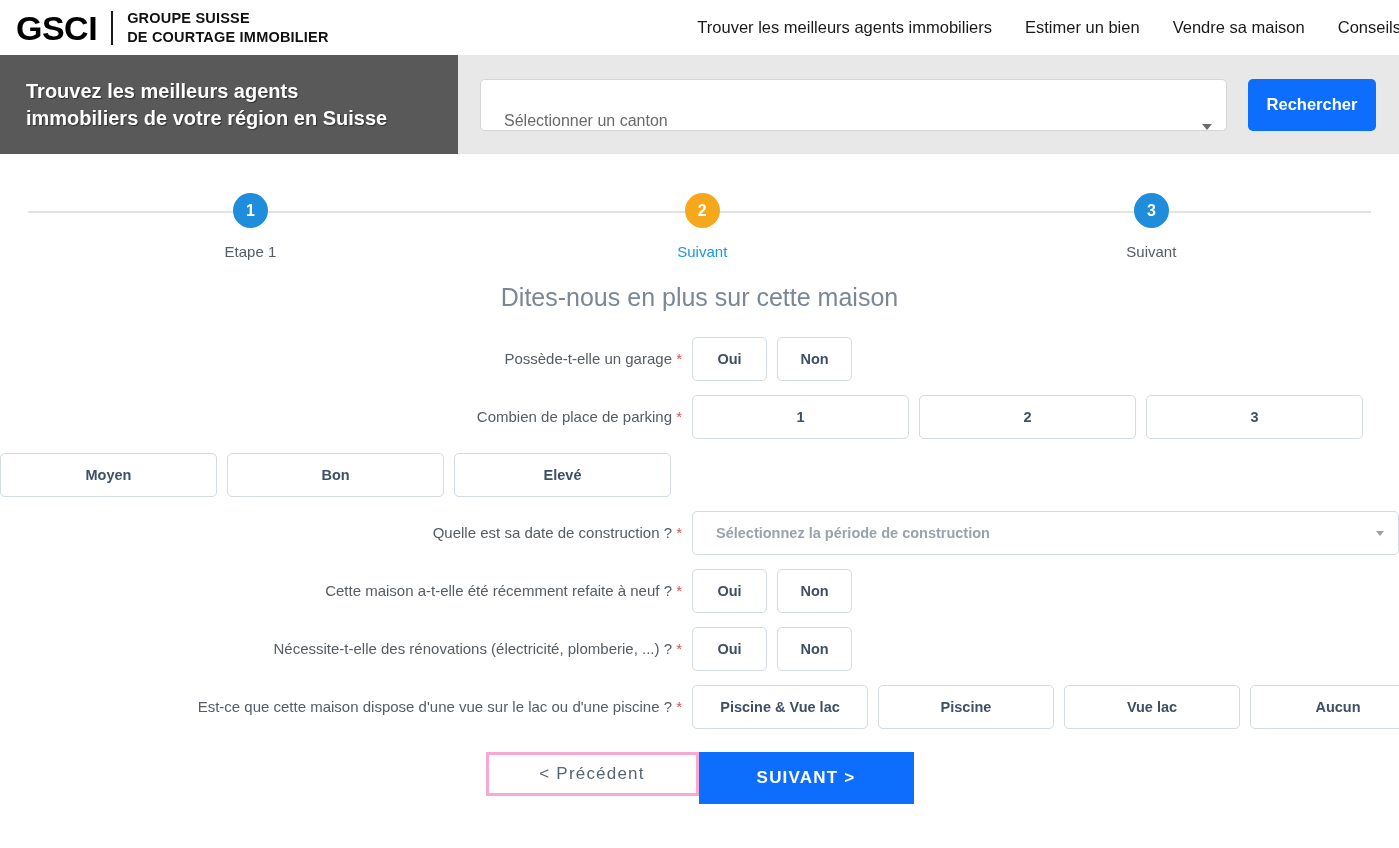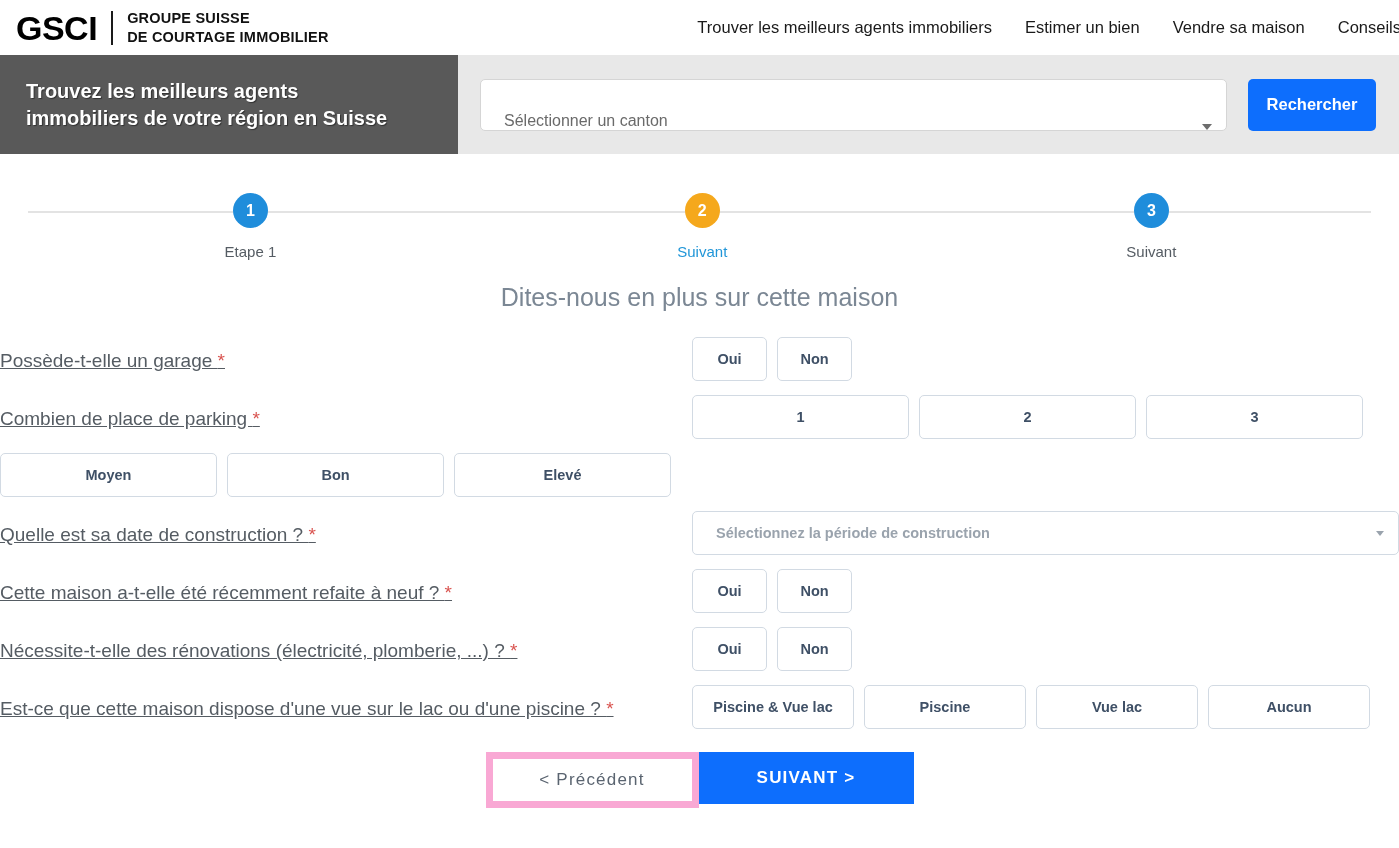--- a/index.html
+++ b/index.html
@@ -189,29 +189,28 @@
     margin-top: 25px;
   }
   .form-row {
     display: flex;
     align-items: flex-start;
     margin-bottom: 14px;
   }
   .form-label {
     width: 692px;
     flex: none;
-    text-align: left;
+    text-align: right;
     padding-right: 10px;
     box-sizing: border-box;
-    font-size: 19px;
+    font-size: 15px;
     color: #555c63;
     line-height: 1.2;
     padding-top: 13px;
     white-space: nowrap;
-    text-decoration: underline;
   }
   .req { color: #d9534f; }
 
   .options {
     display: flex;
     gap: 10px;
   }
   .opt {
     border: 1px solid #d2dae3;
     border-radius: 5px;
@@ -225,21 +224,21 @@
     align-items: center;
     justify-content: center;
     text-align: center;
     line-height: 1.15;
     cursor: pointer;
     box-sizing: border-box;
     padding: 0 6px;
   }
   .opt.w-small { width: 75px; }
   .opt.w-third { width: 217px; }
-  .opt.w-quarter { width: 162px; }
+  .opt.w-quarter { width: 176px; }
 
   .select-field {
     width: 798px;
     height: 44px;
     border: 1px solid #d2dae3;
     border-radius: 5px;
     background: #ffffff;
     display: flex;
     align-items: center;
     padding: 0 14px 0 23px;
@@ -261,23 +260,23 @@
   }
 
   
   .form-nav {
     display: flex;
     justify-content: center;
     margin-top: 23px;
   }
   .btn-prev {
     width: 213px;
-    height: 56px;
-    background: #ffffff;
-    border: 7px solid #f9a8d4;
+    height: 44px;
+    background: #ffffff;
+    border: 3px solid #f9a8d4;
     color: #5a6470;
     font-family: inherit;
     font-size: 17px;
     letter-spacing: 1.2px;
     cursor: pointer;
   }
   .btn-next {
     width: 215px;
     height: 52px;
     background: #0d6efd;

